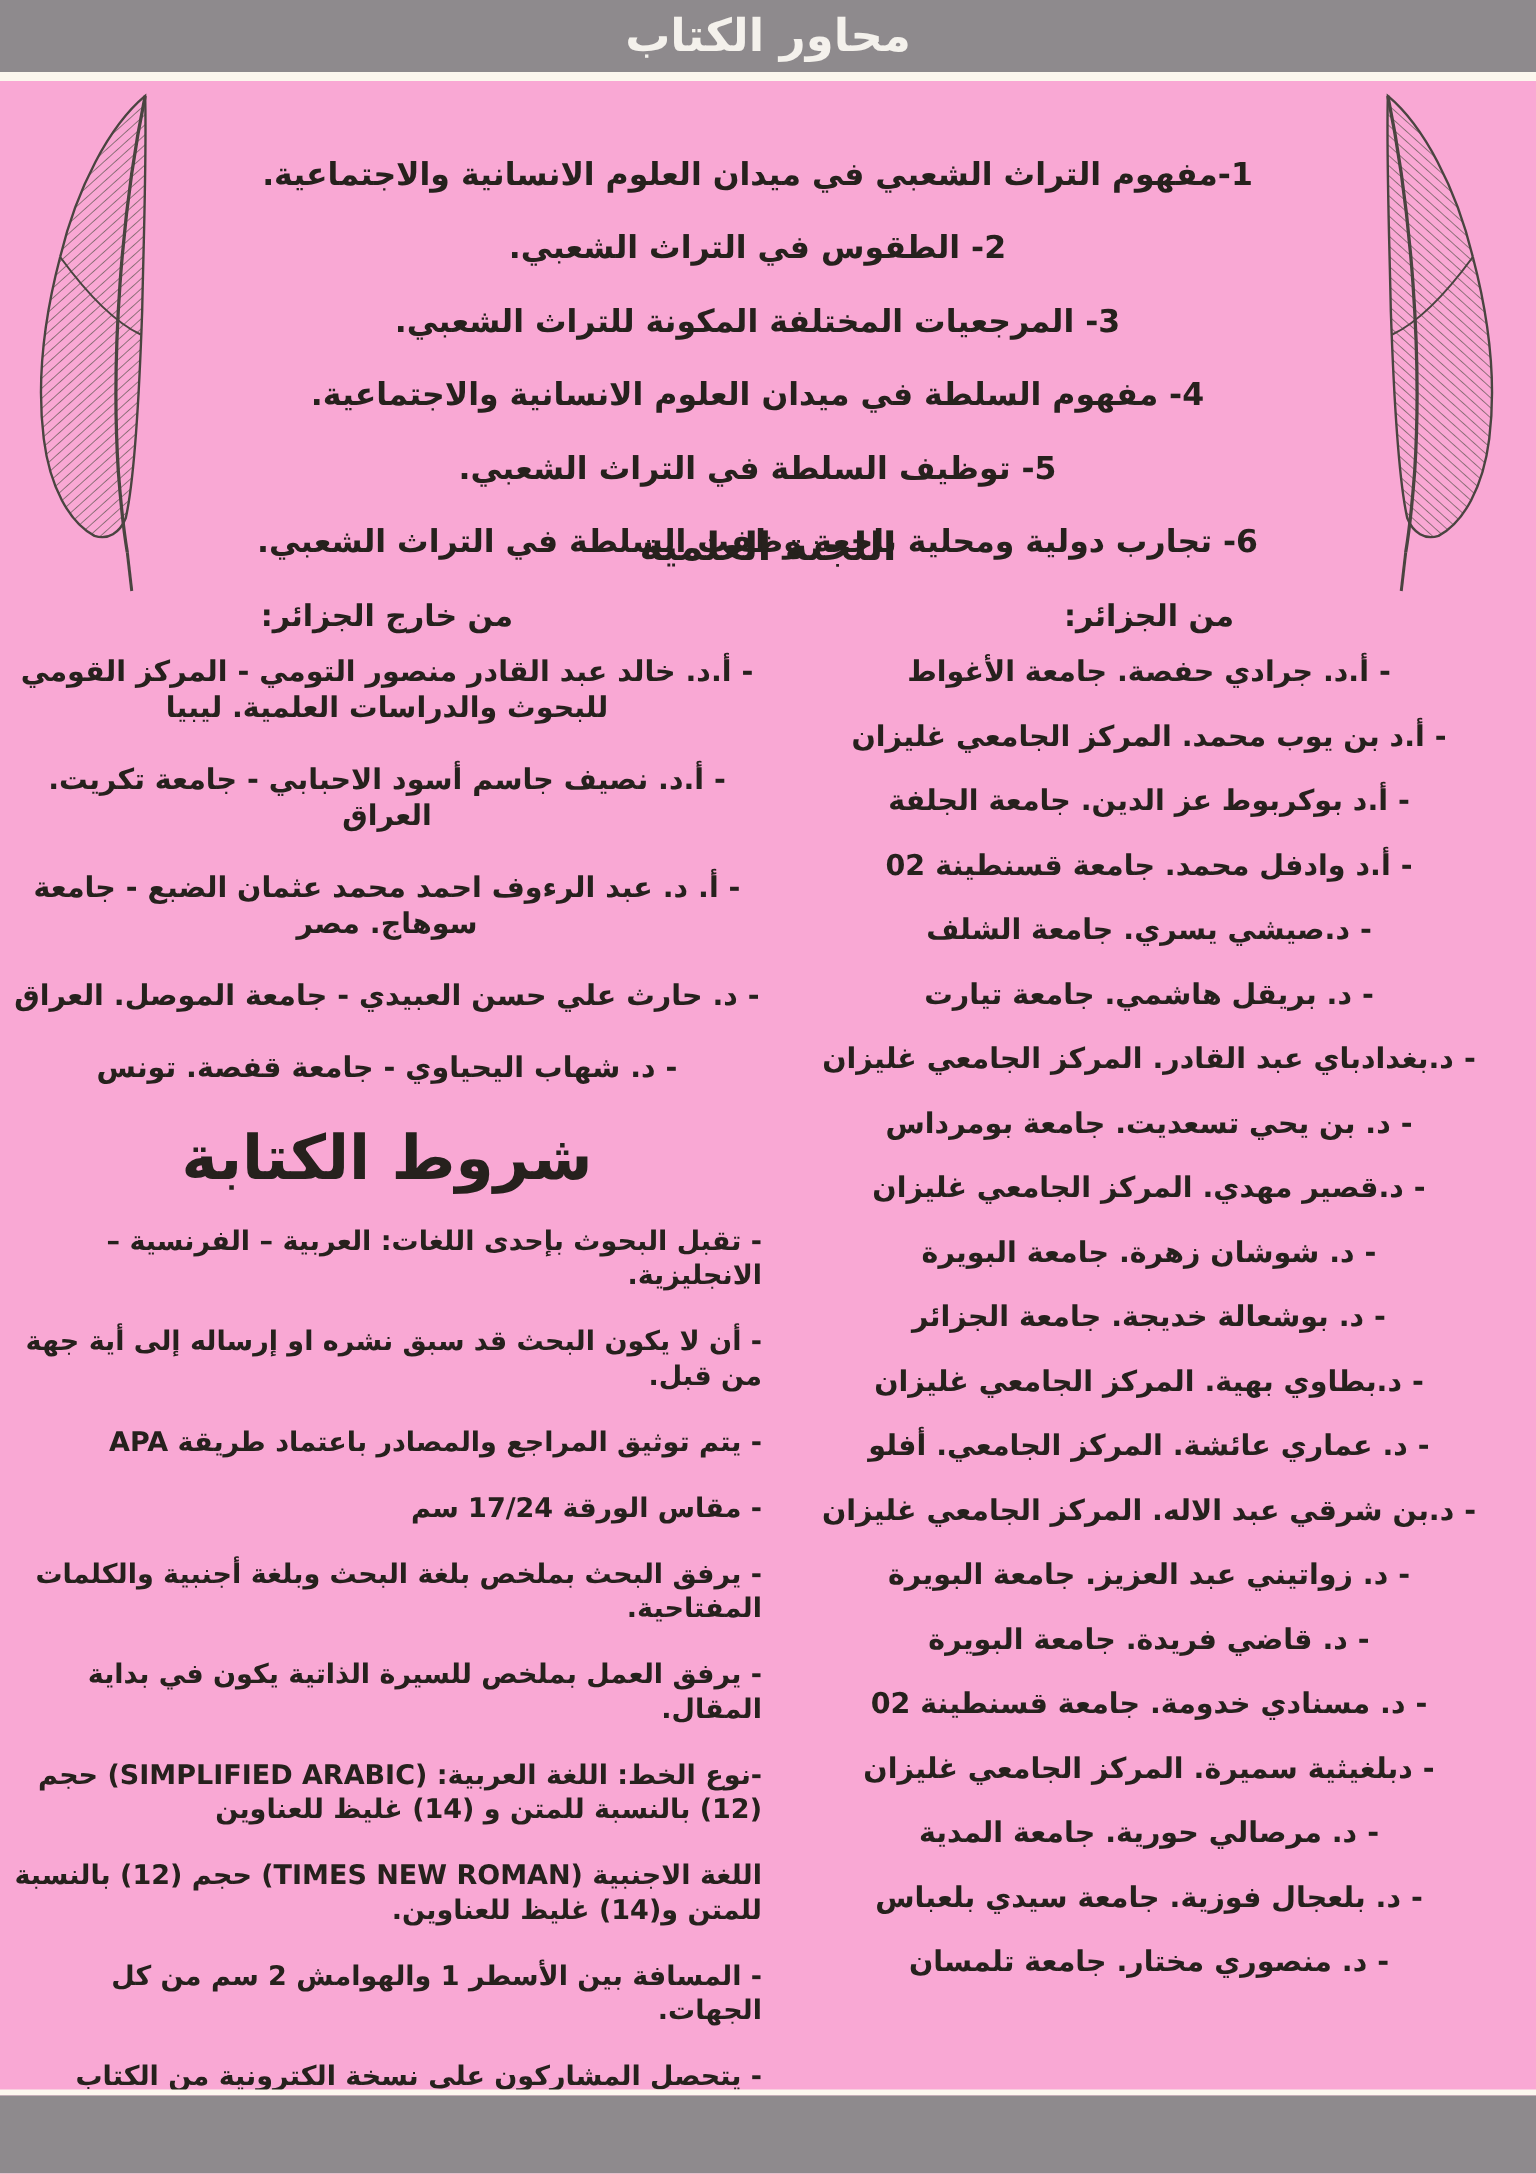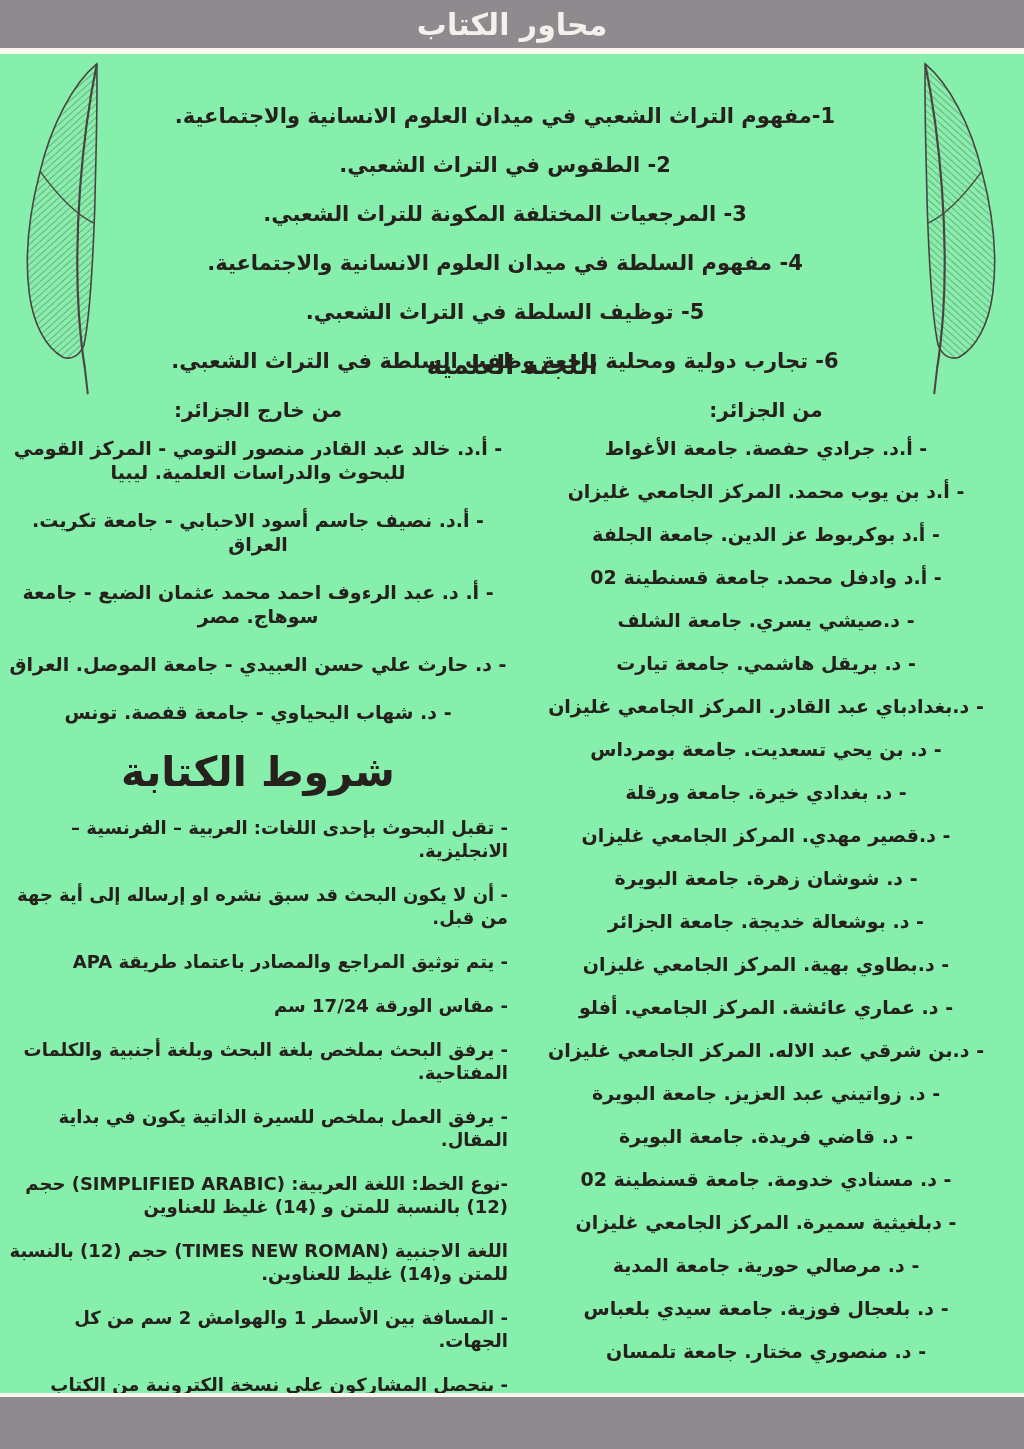--- a/index.html
+++ b/index.html
@@ -1,18 +1,18 @@
 <!DOCTYPE html>
 <html lang="ar" dir="rtl"><head>
 <meta charset="utf-8">
 <style>
   html,body{margin:0;padding:0;background:#e8e2d8;}
   .page{
     position:relative;width:1024px;height:1449px;margin:0 auto;
-    background:#86efac;color:#26211d;overflow:hidden;direction:rtl;
+    background:#f9a8d4;color:#26211d;overflow:hidden;direction:rtl;
     font-family:"DejaVu Sans",sans-serif;font-weight:bold;
   }
   .banner{
     position:absolute;top:0;left:0;width:100%;height:48px;background:#8e8a8d;
     display:flex;align-items:center;justify-content:center;
   }
   .banner-title{color:#f4f1ec;font-size:30px;}
   .strip-top{position:absolute;top:48px;left:0;width:100%;height:6px;background:#fcf7ee;}
   .axes{position:absolute;top:66px;right:132px;left:118px;margin-top:37px;}
   .axis{text-align:center;font-size:21px;line-height:26px;margin-bottom:23px;}
@@ -100,21 +100,20 @@
           <div class="member">- أ.د   وادفل محمد.  جامعة قسنطينة 02</div>
 
           <div class="member">- د.صيشي يسري. جامعة الشلف</div>
 
           <div class="member">- د.  بريقل  هاشمي.  جامعة تيارت</div>
 
           <div class="member">- د.بغدادباي عبد القادر. المركز الجامعي غليزان</div>
 
           <div class="member">- د. بن يحي تسعديت. جامعة بومرداس</div>
 
-          <div class="member">- د. بغدادي خيرة. جامعة  ورقلة</div>
 
           <div class="member">- د.قصير مهدي. المركز الجامعي غليزان</div>
 
           <div class="member">- د. شوشان زهرة. جامعة  البويرة</div>
 
           <div class="member">- د. بوشعالة خديجة. جامعة الجزائر</div>
 
           <div class="member">- د.بطاوي بهية. المركز الجامعي غليزان</div>
 
           <div class="member">- د. عماري عائشة.  المركز الجامعي. أفلو</div>

